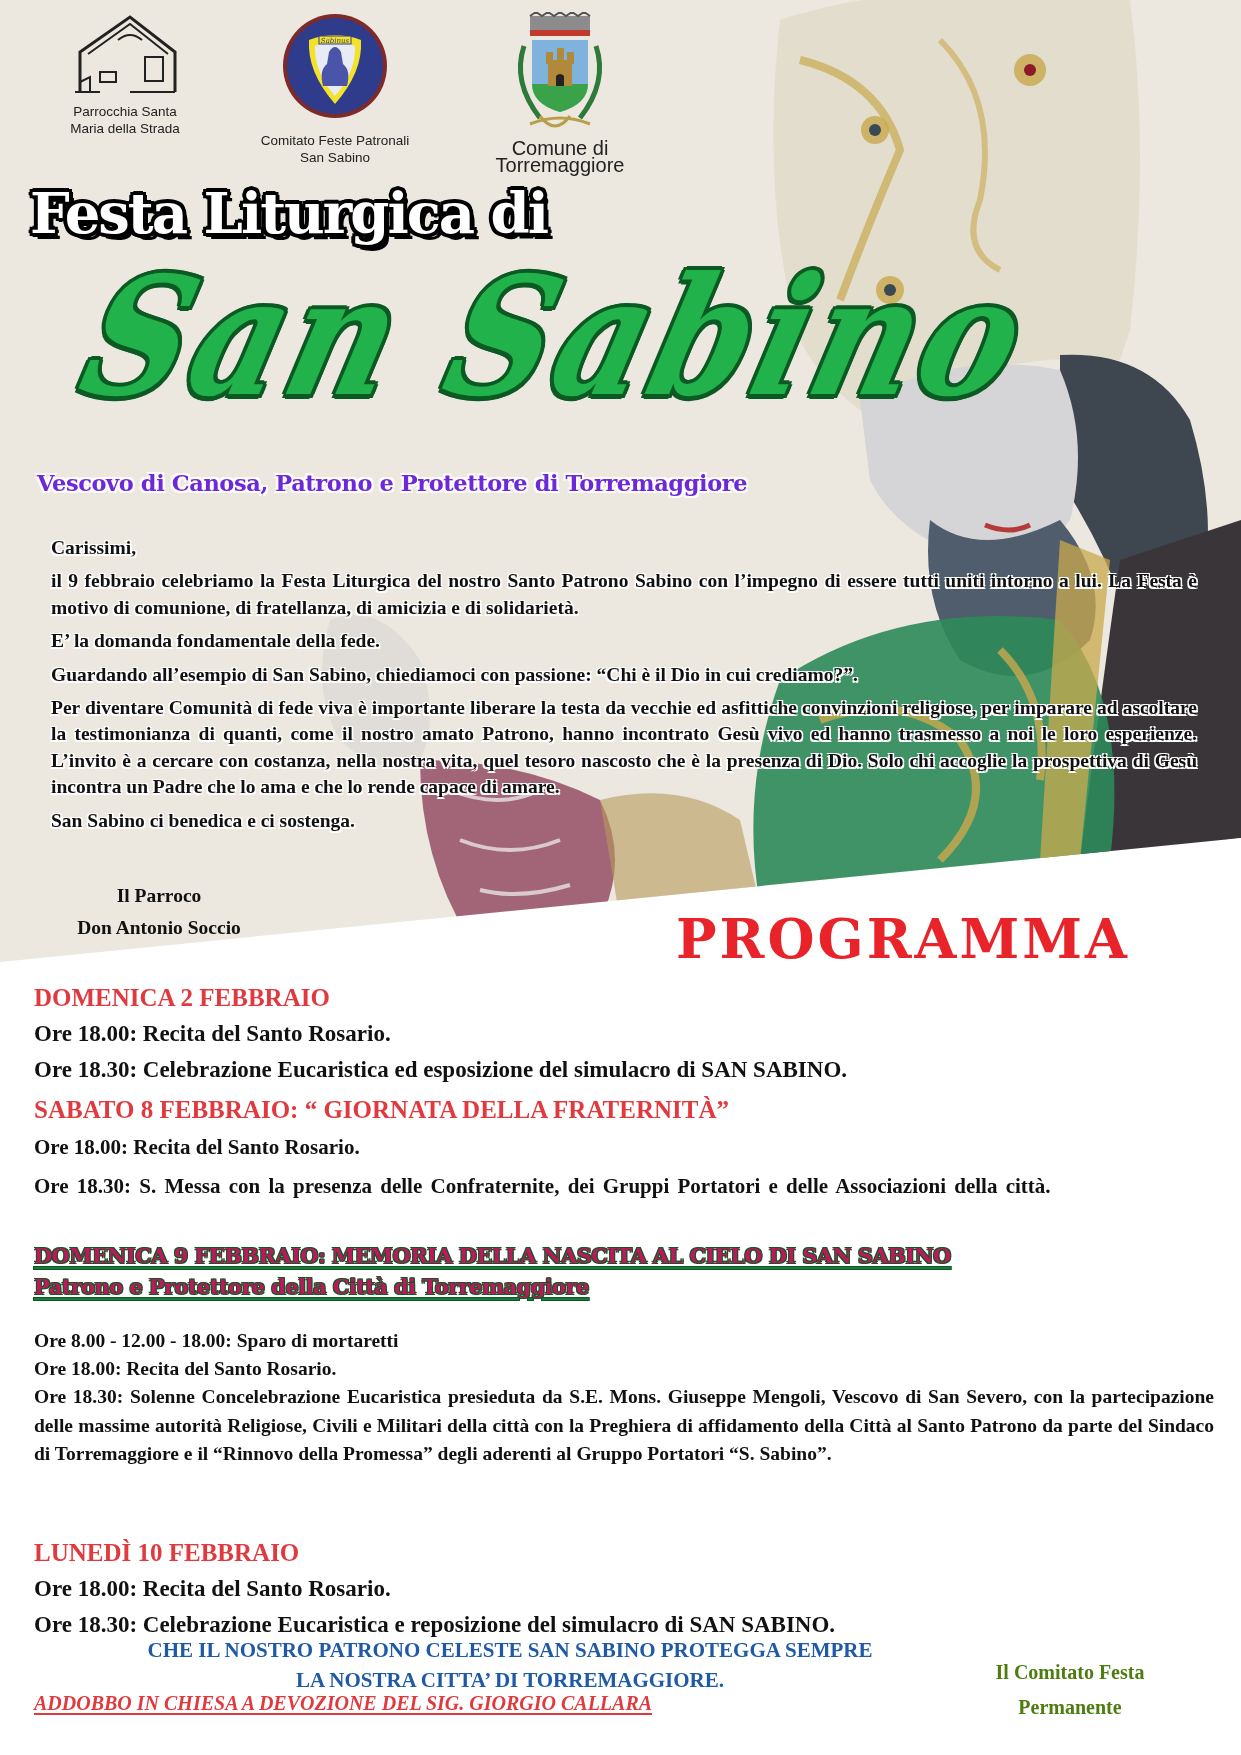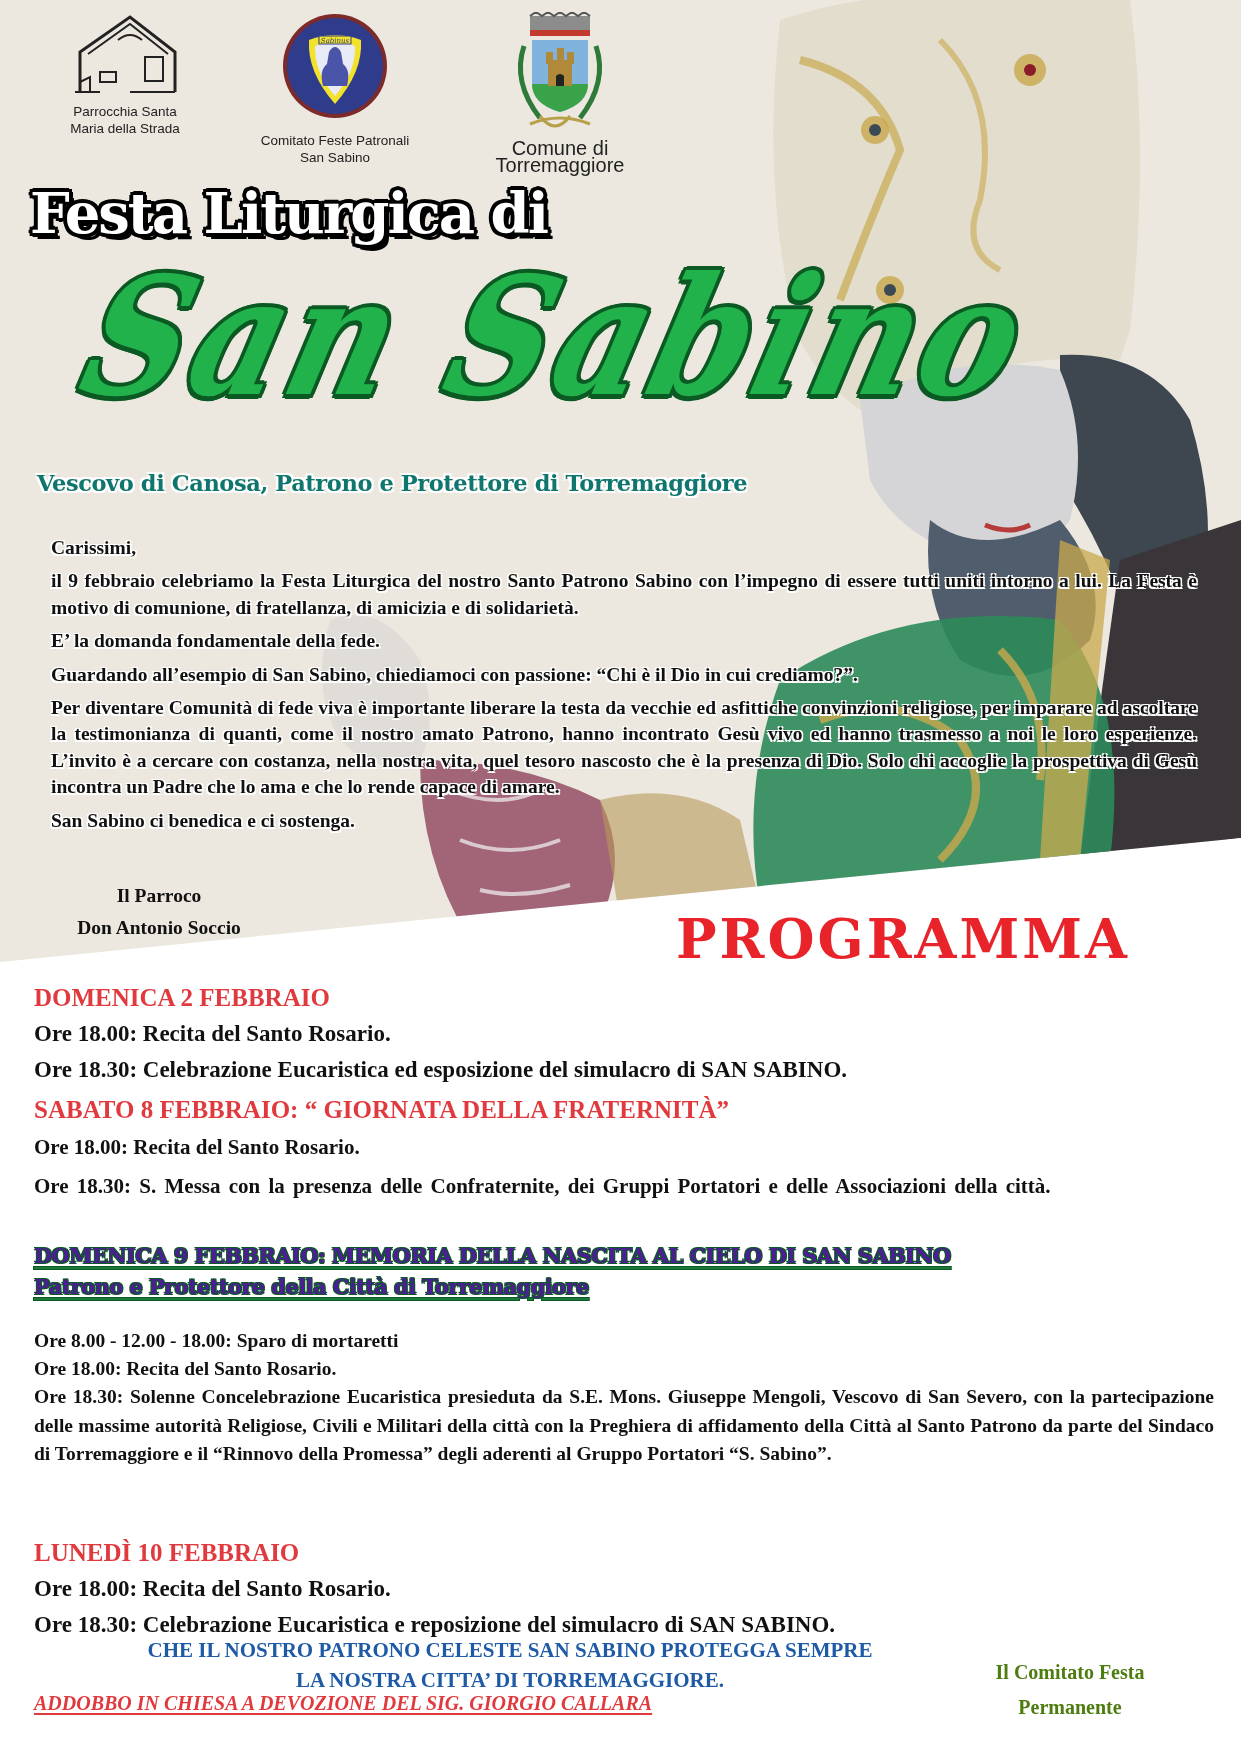--- a/index.html
+++ b/index.html
@@ -40,21 +40,21 @@
     font-size: 142px; line-height: 1; letter-spacing: 4px;
     color: #22b24c;
     transform: skewX(-14deg) scaleY(1.15);
     transform-origin: left top;
     text-shadow: -3px -3px 0 #0b5a23, 3px -3px 0 #0b5a23, -3px 3px 0 #0b5a23, 3px 3px 0 #0b5a23,
                  0 4px 0 #0b5a23, 4px 0 0 #0b5a23, -4px 0 0 #0b5a23, 0 -4px 0 #0b5a23;
   }
   .subtitle {
     position: absolute; left: 37px; top: 470px;
     font-family: "DejaVu Serif", serif; font-weight: bold; font-size: 22.5px; letter-spacing: -0.4px;
-    color: #0f766e;
+    color: #6d28d9;
     text-shadow: -2px -2px 0 #fff, 2px -2px 0 #fff, -2px 2px 0 #fff, 2px 2px 0 #fff;
   }
 
   .letter {
     position: absolute; left: 44px; top: 528px; width: 1160px;
     font-family: "Liberation Serif", serif; font-weight: bold; font-size: 19.5px; line-height: 26.4px;
     color: #111; text-align: justify;
     text-shadow: -1.5px -1.5px 0 #fff, 1.5px -1.5px 0 #fff, -1.5px 1.5px 0 #fff, 1.5px 1.5px 0 #fff;
   }
   .letter p { margin: 7px; }
@@ -69,21 +69,21 @@
     color: #e8232a; line-height: 1;
   }
 
   .prog { position: absolute; left: 34px; width: 1180px; font-family: "Liberation Serif", serif; font-weight: bold; }
   .day-red { color: #e03a3e; font-size: 25px; line-height: 1; margin-top: 15px; }
   .line-lg { font-size: 23px; line-height: 1; color: #111; }
   .line-md { font-size: 21px; line-height: 1; color: #111; }
 
   .green-head {
     font-family: "DejaVu Serif", serif; font-weight: bold; font-size: 21px; letter-spacing: -0.6px;
-    color: #4c1d95; line-height: 1;
+    color: #be185d; line-height: 1;
     text-decoration: underline; text-decoration-color: #1b7a3a; text-decoration-thickness: 2px; text-underline-offset: 4px;
     text-shadow: -1px -1px 0 #0b5a23, 1px -1px 0 #0b5a23, -1px 1px 0 #0b5a23, 1px 1px 0 #0b5a23;
   }
 
   .closing {
     position: absolute; left: 60px; top: 1635px; width: 900px; text-align: center;
     font-family: "Liberation Serif", serif; font-weight: bold; font-size: 21px; line-height: 30px;
     color: #1e5aa6;
   }
   .addobbo {

